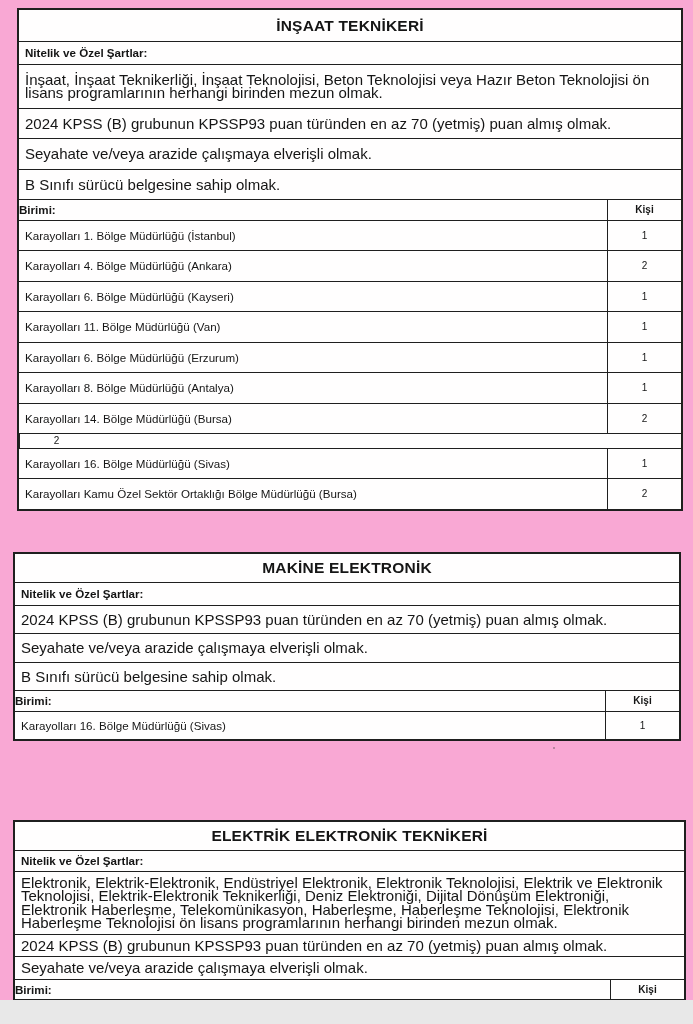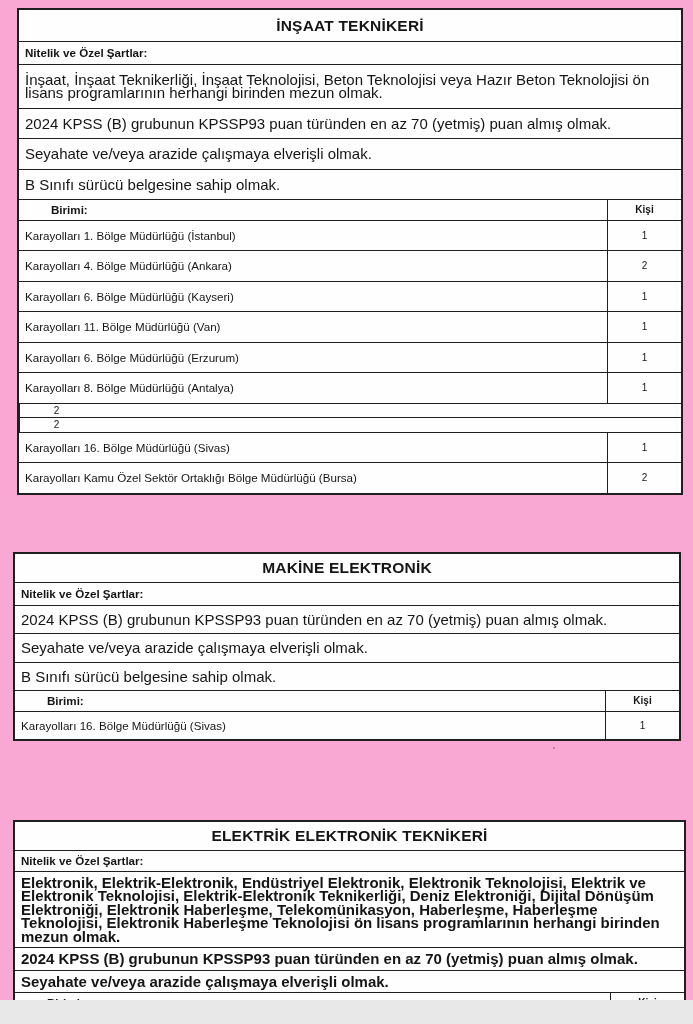--- a/index.html
+++ b/index.html
@@ -47,30 +47,30 @@
   }
   .t3 .cond-header { padding: 3px 6px; }
 
   .cond-row {
     font-size: 15px;
     line-height: 13.5px;
     padding: 8px 6px;
     border-bottom: 1.5px solid #1f1f1f;
   }
   .t2 .cond-row { padding: 7px 6px; }
-  .t3 .cond-row { padding: 4px 6px; font-weight: bold; }
+  .t3 .cond-row { padding: 4px 6px; }
 
   .header-row {
     display: flex;
     border-bottom: 1.5px solid #1f1f1f;
     font-weight: bold;
     font-size: 11.6px;
     line-height: 13.5px;
   }
-  .header-row .unit-cell { padding: 3px 0; margin-left: 32px; }
+  .header-row .unit-cell { padding: 3px 0; }
   .header-row .count-cell { font-weight: bold; }
 
   .unit-row {
     display: flex;
     border-bottom: 1.5px solid #1f1f1f;
     font-size: 11.6px;
     line-height: 13.5px;
   }
   .rows-container .unit-row:last-child { border-bottom: none; }
 
@@ -161,20 +161,21 @@
     <div class="unit-cell">Karayolları 6. Bölge Müdürlüğü (Erzurum)</div>
     <div class="count-cell">1</div>
   </div>
 
   <div class="unit-row">
     <div class="unit-cell">Karayolları 8. Bölge Müdürlüğü (Antalya)</div>
     <div class="count-cell">1</div>
   </div>
 
   <div class="unit-row">
+    <div class="unit-cell">Karayolları 14. Bölge Müdürlüğü (Bursa)</div>
     <div class="count-cell">2</div>
   </div>
 
   <div class="unit-row">
     <div class="count-cell">2</div>
   </div>
 
   <div class="unit-row">
     <div class="unit-cell">Karayolları 16. Bölge Müdürlüğü (Sivas)</div>
     <div class="count-cell">1</div>

